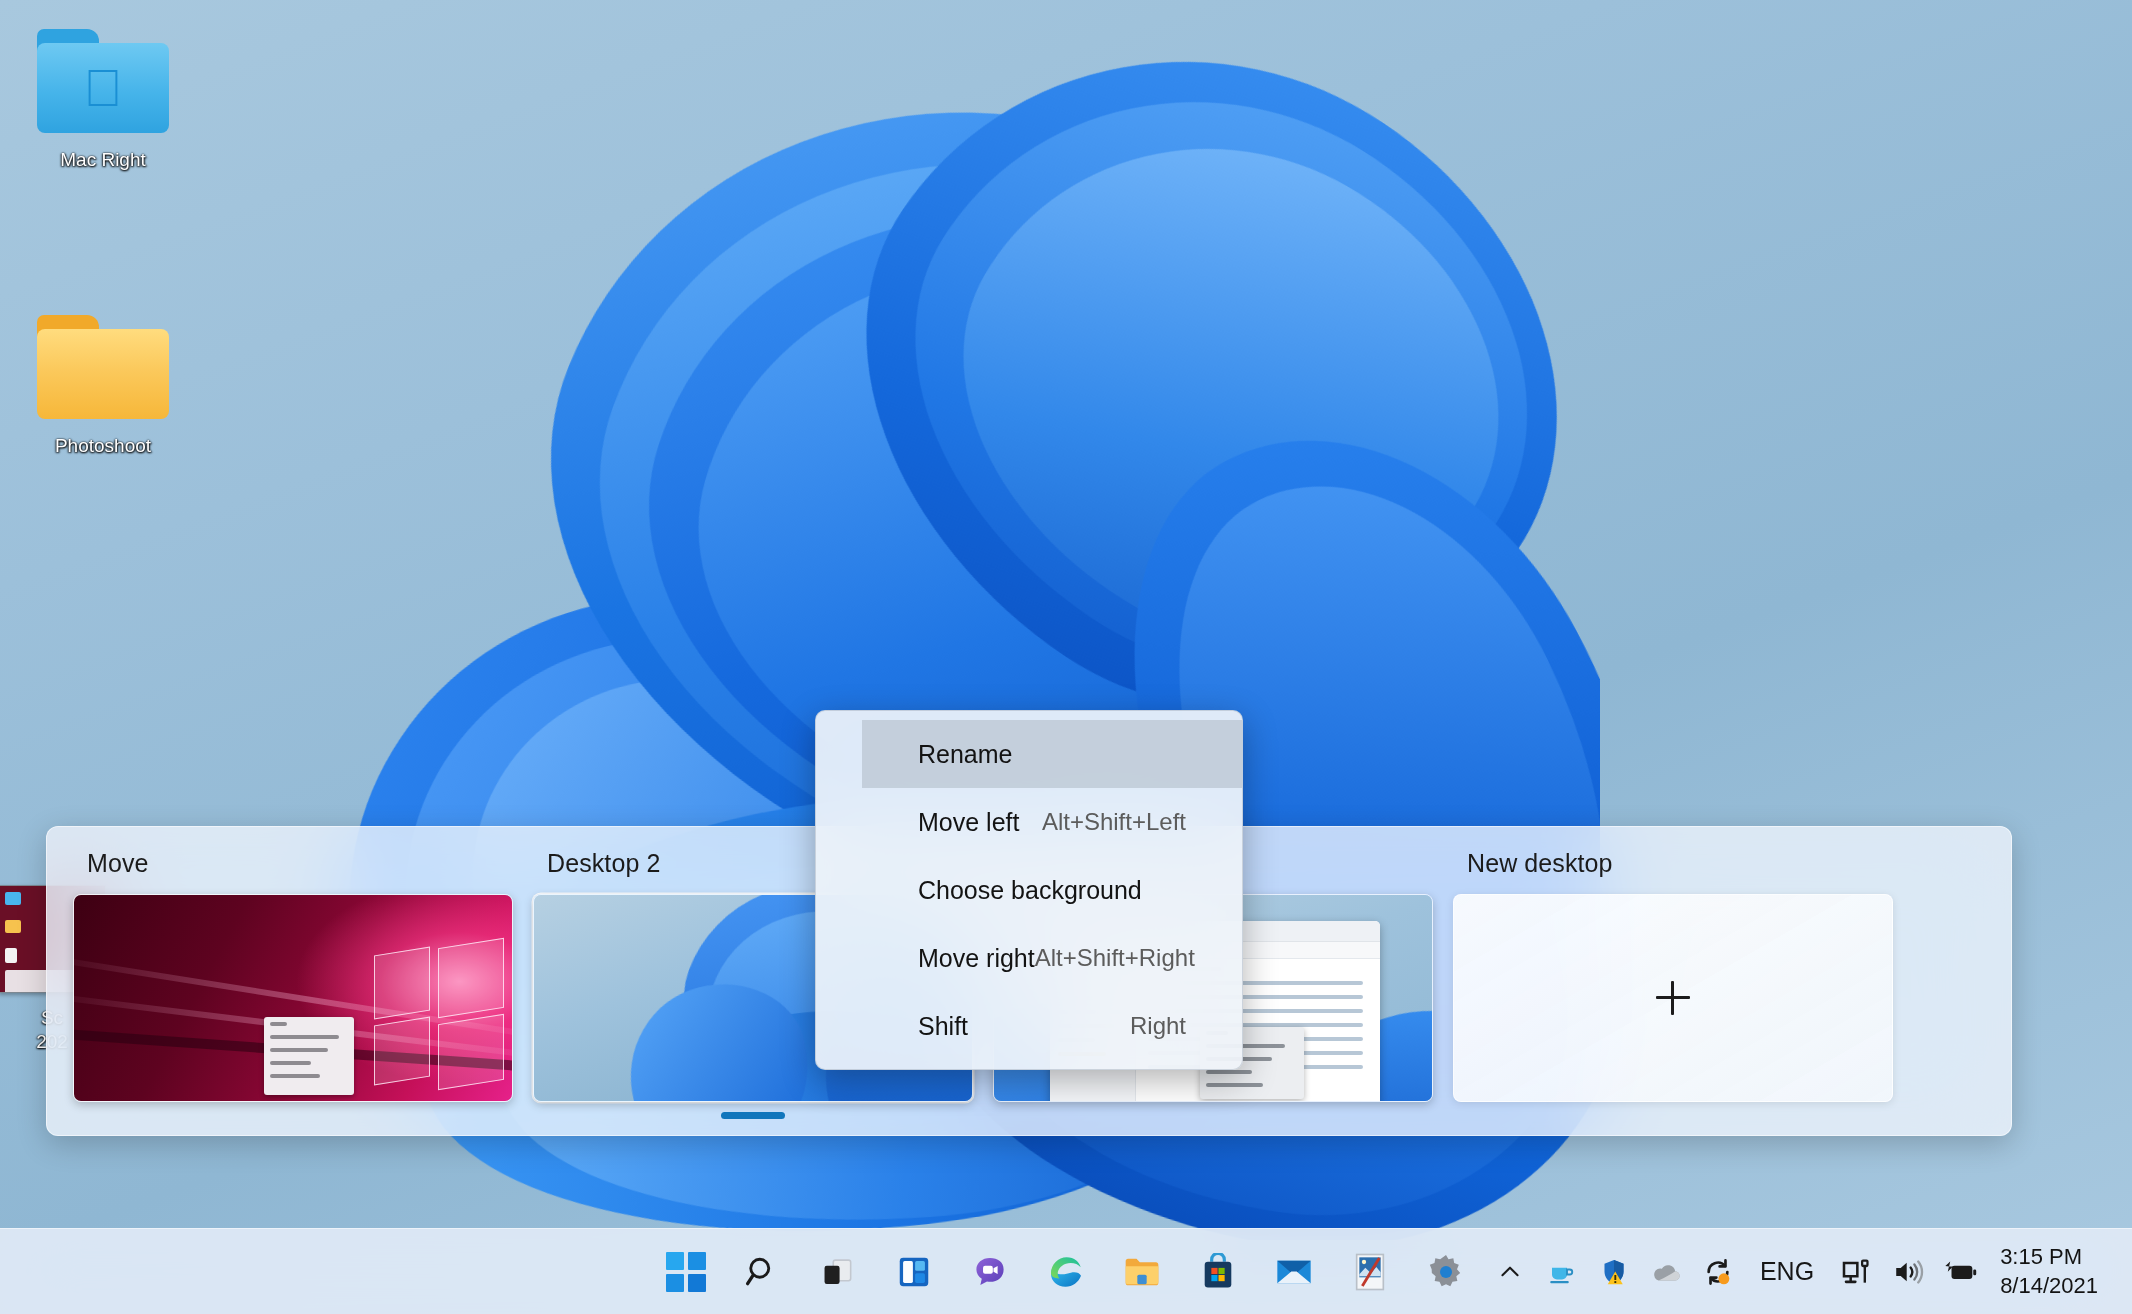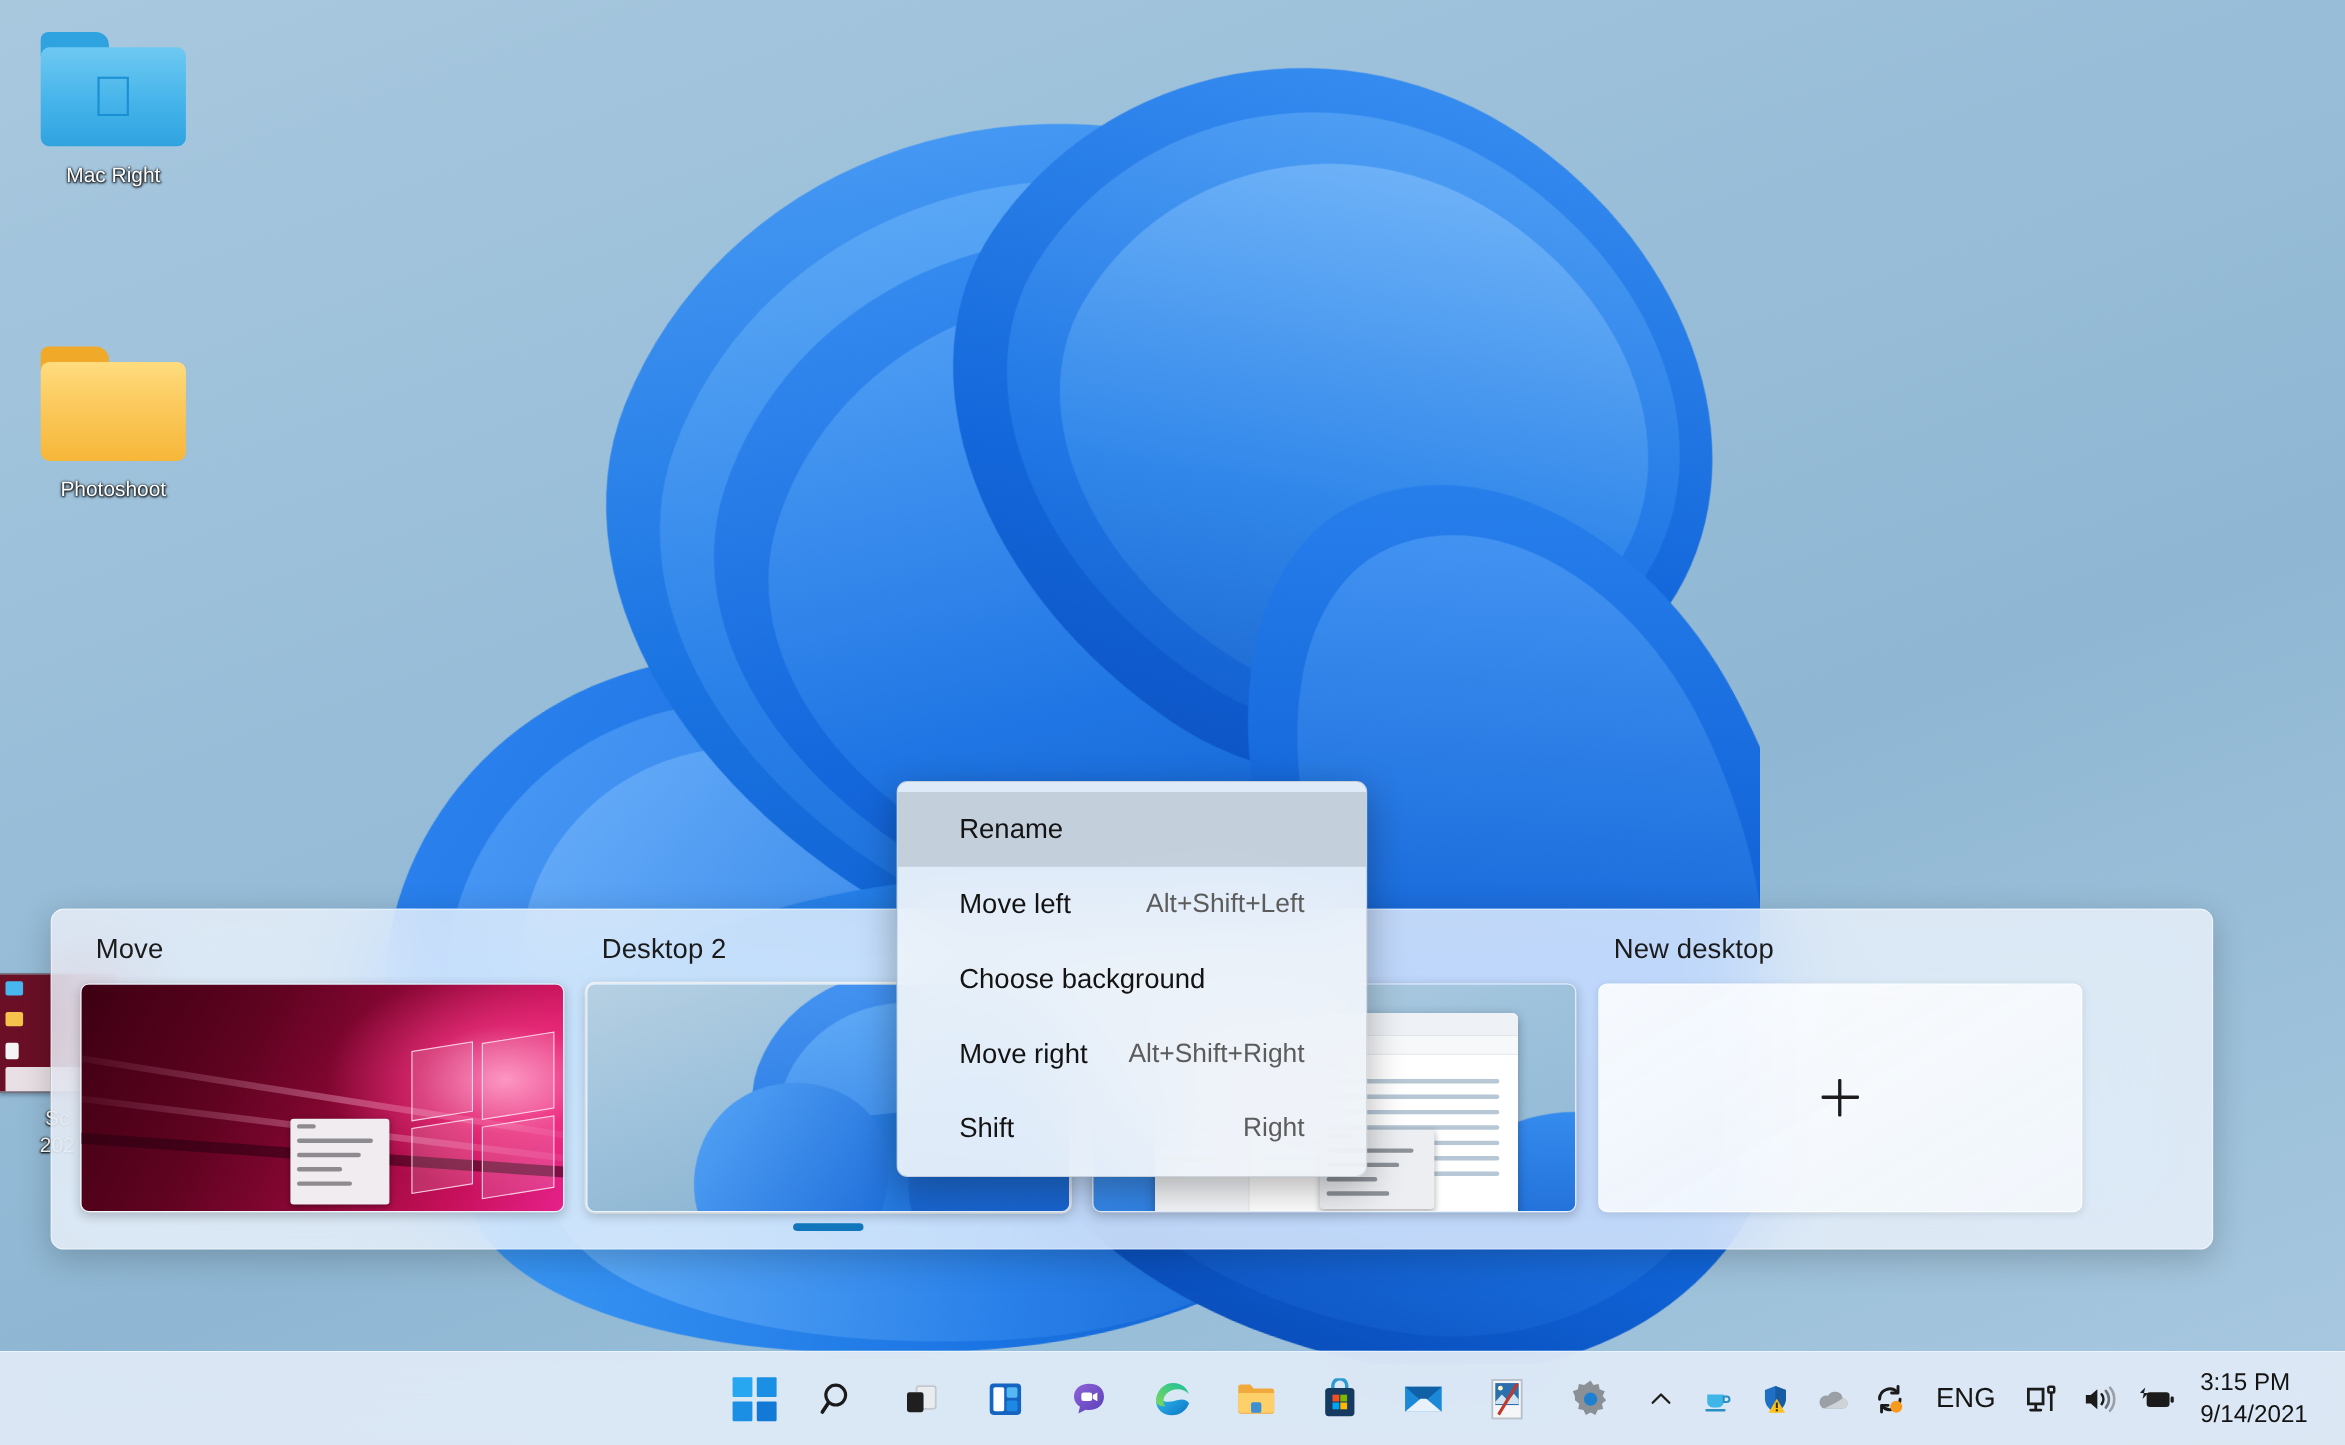--- a/index.html
+++ b/index.html
@@ -166,21 +166,21 @@
     backdrop-filter:blur(40px) saturate(140%);
     -webkit-backdrop-filter:blur(40px) saturate(140%);
     border:1px solid rgba(160,170,185,.45);
     border-radius:10px;
     box-shadow:0 10px 34px rgba(0,0,0,.30);
     padding:9px 0; overflow:hidden; z-index:40;
   }
   .mi {
     display:flex; align-items:center; justify-content:space-between;
     height:68px; padding:0 56px 0 56px; cursor:default;
-    font-size:25px; color:#131313; white-space:nowrap;
+    font-size:25px; color:#131313; white-space:nowrap;margin-left:46px;
   }
   .mi.hl { background:rgba(180,190,202,.62); }
   .mi .accel { font-size:24px; color:#5c5c5c; }
 
   
   #taskbar {
     position:absolute; left:0; bottom:0; width:2132px; height:86px;
     background:rgba(224,234,245,.93);
     backdrop-filter:blur(34px) saturate(140%);
     -webkit-backdrop-filter:blur(34px) saturate(140%);
@@ -566,18 +566,18 @@
       <div class="tray">
         <svg width="36" height="28" viewBox="0 0 28 20">
           <path d="M2.6 5.4l3.8-3.6-.9 3.9h3l-4 4.2.9-4.1z" fill="#1b1b1b"></path>
           <rect x="7.4" y="5.1" width="16.2" height="10.4" rx="2.3" fill="#1b1b1b"></rect>
           <rect x="24.3" y="8.1" width="2.3" height="4.4" rx="1" fill="#1b1b1b"></rect>
         </svg>
       </div>
 
       <div id="clock">
         <div>3:15 PM</div>
-        <div>9/14/2021</div>
+        <div>8/14/2021</div>
       </div>
     </div>
   </div>
 
 </div>
 
 </body></html>

